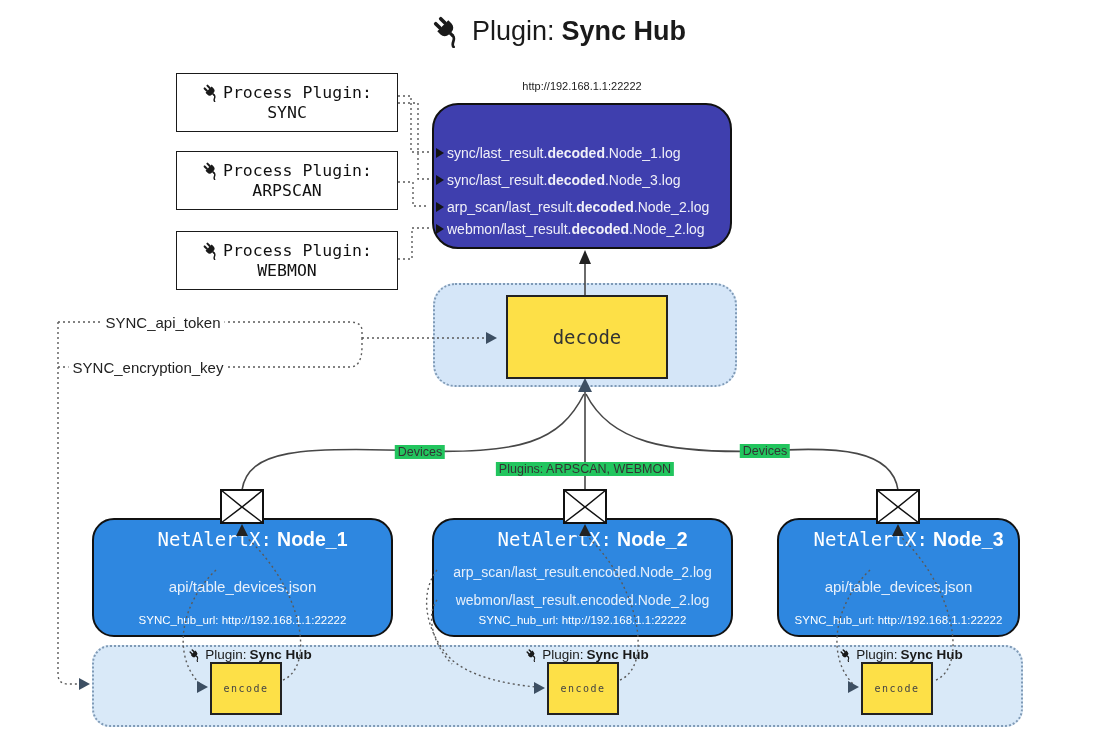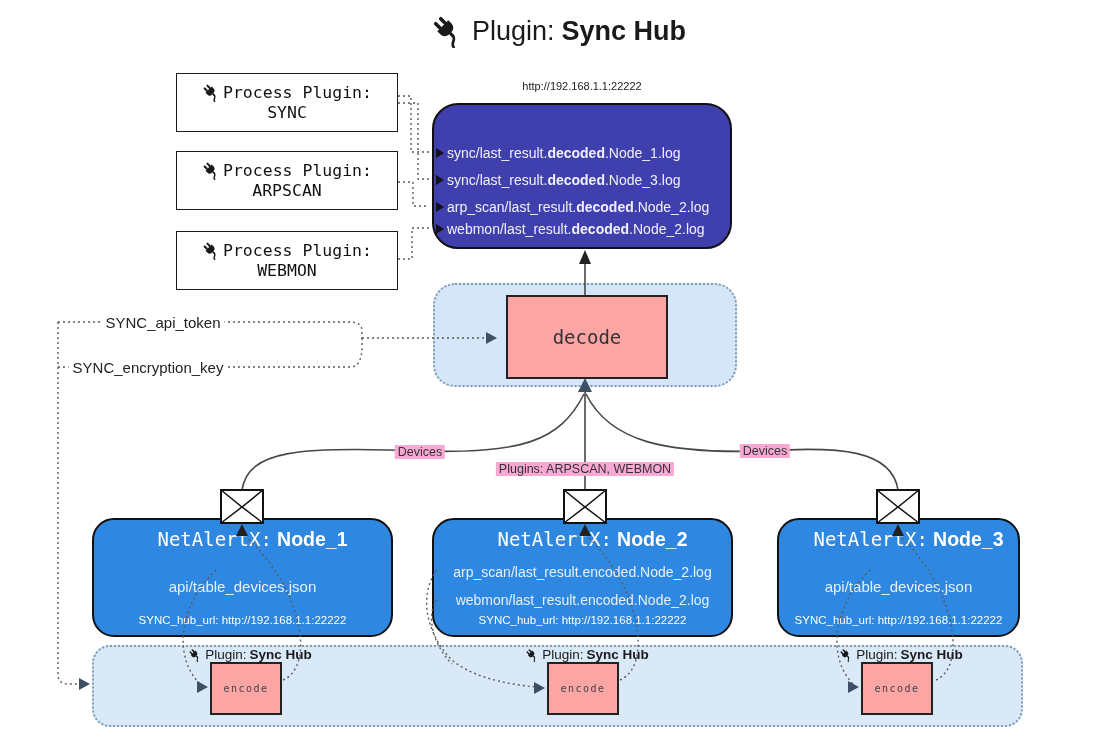--- a/index.html
+++ b/index.html
@@ -25,28 +25,28 @@
   .hub{position:absolute;left:432px;top:103px;width:300px;height:146px;background:var(--hub-fill);border:2px solid #111;border-radius:26px;z-index:2;}
   .hub-title{margin-top:9px;text-align:center;color:#fff;font-size:19px;}
   .hub-title .bold{font-weight:bold;font-size:20px;}
   .hub-row{position:absolute;left:2px;display:flex;align-items:center;gap:3px;color:#f0f0f8;font-size:14px;white-space:nowrap;}
   .hub-row .tri{width:0;height:0;border-left:8px solid #131313;border-top:5.5px solid transparent;border-bottom:5.5px solid transparent;}
   .hub-row b{font-weight:bold;}
 
   
   .panel{position:absolute;background:var(--panel-fill);border:2px dotted var(--panel-border);border-radius:22px;z-index:1;}
   .decode-panel{left:433px;top:283px;width:304px;height:104px;}
-  .white-box{position:absolute;background:#fca5a5;border:2px solid #222;z-index:4;display:flex;justify-content:center;align-items:center;}
+  .white-box{position:absolute;background:#fde047;border:2px solid #222;z-index:4;display:flex;justify-content:center;align-items:center;}
   .decode-box{left:506px;top:295px;width:162px;height:84px;font-size:19px;color:#333;}
 
   
   .key-label{position:absolute;transform:translate(-50%,-50%);background:#fff;padding:0 4px;font-size:15px;color:#222;z-index:4;white-space:nowrap;}
 
   
-  .edge-label{position:absolute;transform:translate(-50%,-50%);background:#f9a8d4;padding:0 3px;font-size:12.5px;color:#333;z-index:4;white-space:nowrap;}
+  .edge-label{position:absolute;transform:translate(-50%,-50%);background:#22c55e;padding:0 3px;font-size:12.5px;color:#333;z-index:4;white-space:nowrap;}
 
   
   .node{position:absolute;top:518px;height:119px;background:var(--node-fill);border:2px solid #111;border-radius:22px;z-index:2;color:#fff;padding-left:20px;}
   .node-title{margin-top:8px;text-align:center;font-size:19px;white-space:nowrap;}
   .node-title .bold{font-weight:bold;font-size:19.5px;}
   .node-line{position:absolute;left:0;width:100%;text-align:center;font-size:14.5px;color:#e7f0fb;white-space:nowrap;}
   .node-url{position:absolute;left:0;bottom:9px;width:100%;text-align:center;font-size:11.5px;color:#fff;white-space:nowrap;}
 
   
   .envelope{position:absolute;z-index:4;}

